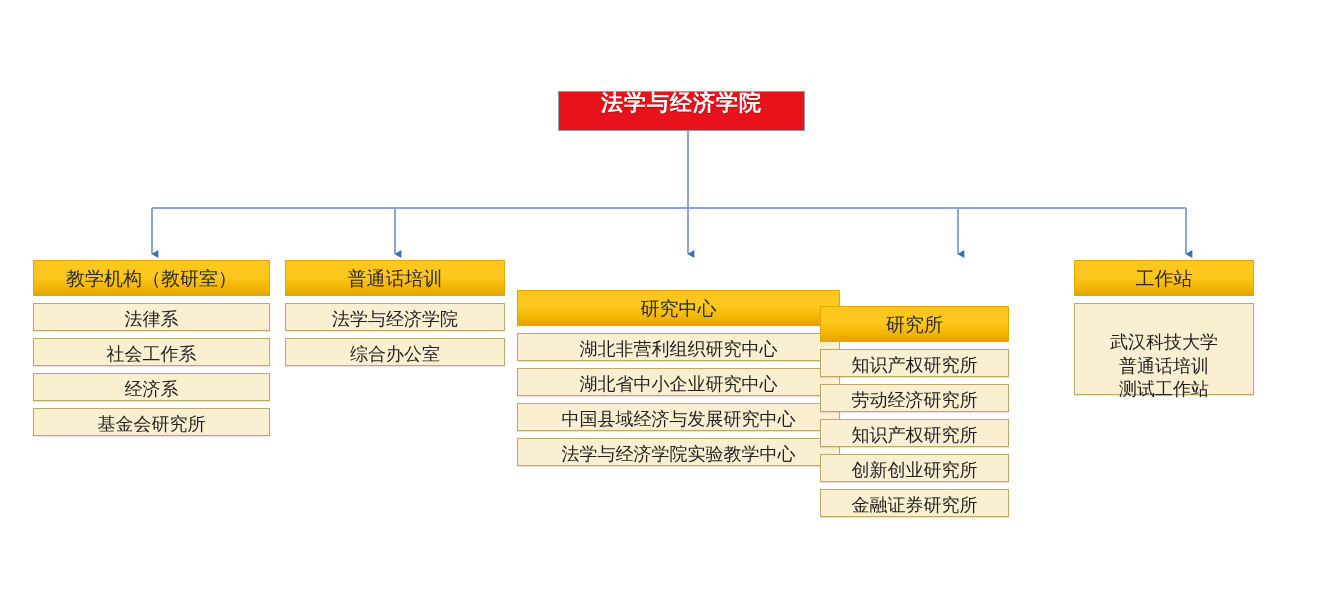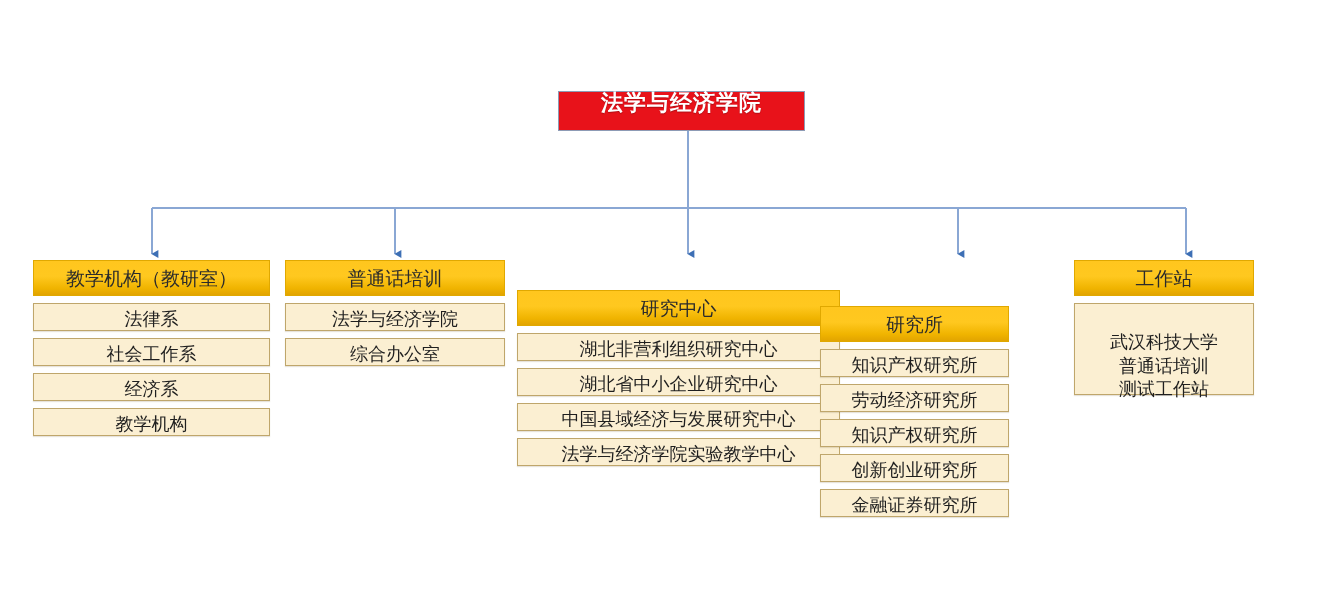--- a/index.html
+++ b/index.html
@@ -149,21 +149,21 @@
     <div class="item-box">
       <span class="item-label">法律系</span>
     </div>
     <div class="item-box">
       <span class="item-label">社会工作系</span>
     </div>
     <div class="item-box">
       <span class="item-label">经济系</span>
     </div>
     <div class="item-box">
-      <span class="item-label">教学机构</span>
+      <span class="item-label">基金会研究所</span>
     </div>
   </div>
 
   <div class="column" id="col-admin">
     <div class="col-header">
       <span class="hdr-label">普通话培训</span>
     </div>
     <div class="item-box">
       <span class="item-label">法学与经济学院</span>
     </div>

